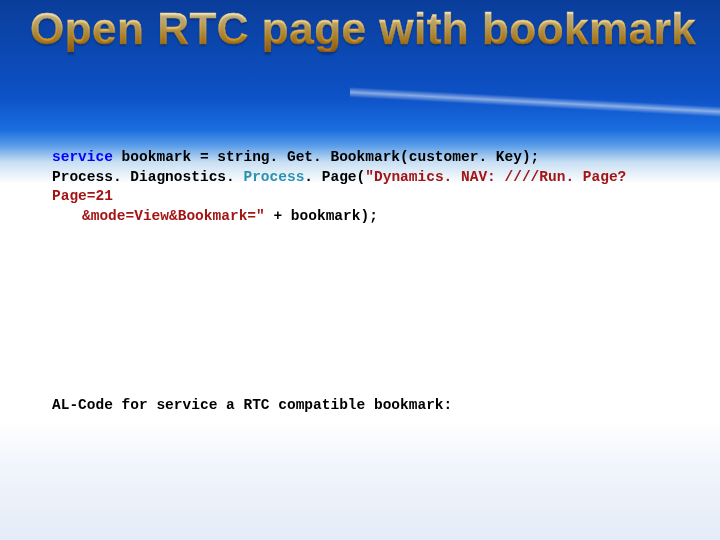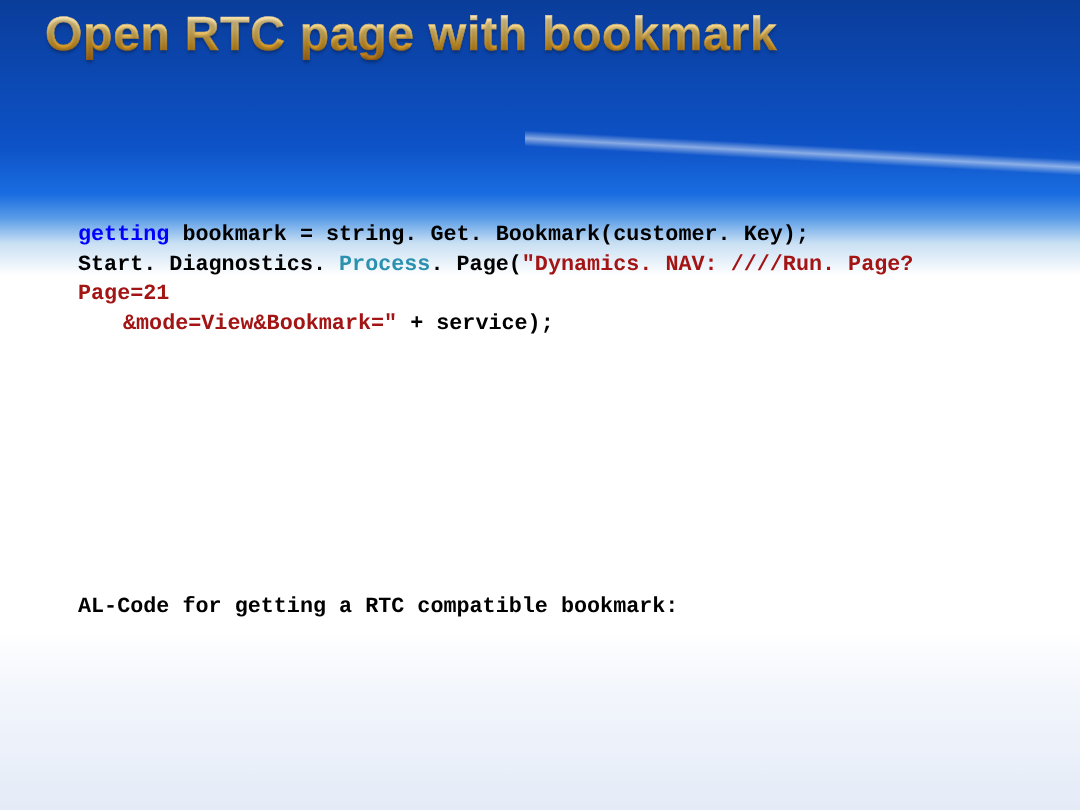--- a/index.html
+++ b/index.html
@@ -25,21 +25,21 @@
       #ffffff 78%,
       #f3f6fc 85%,
       #e4ebf7 100%
     );
   }
   .title {
     position: absolute;
     top: 6px;
     left: 30px;
     right: 20px;
-    font-size: 32px;
+    font-size: 44px;
     line-height: 1.05;
     font-weight: 700;
     letter-spacing: 0.5px;
     background: linear-gradient(to bottom, #fff5d5 0%, #f7d37a 40%, #dca02a 72%, #b7741a 100%);
     -webkit-background-clip: text;
     background-clip: text;
     color: transparent;
     -webkit-text-stroke: 0.4px rgba(80,40,0,0.15);
     text-shadow: 0 2px 2px rgba(0,0,0,0.25);
   }
@@ -76,29 +76,29 @@
 </style>
 </head>
 <body>
 
 <div class="slide">
   <div class="title">Open RTC page with bookmark</div>
   <div class="sweep"></div>
 
   <div class="body">
     <div>
-      <span class="kw">getting</span><span> bookmark = string. Get. Bookmark(customer. Key);</span>
+      <span class="kw">service</span><span> bookmark = string. Get. Bookmark(customer. Key);</span>
     </div>
     <div>
-      <span>Start. Diagnostics. </span><span class="type">Process</span><span>. Page(</span><span class="str">"Dynamics. NAV: ////Run. Page? Page=21</span>
+      <span>Process. Diagnostics. </span><span class="type">Process</span><span>. Page(</span><span class="str">"Dynamics. NAV: ////Run. Page? Page=21</span>
     </div>
     <div>
-      <span class="indent"><span class="str">&amp;mode=View&amp;Bookmark="</span><span> + service);</span></span>
+      <span class="indent"><span class="str">&amp;mode=View&amp;Bookmark="</span><span> + bookmark);</span></span>
     </div>
 
     <div class="gap-lg"></div>
 
-    <div>AL-Code for getting a RTC compatible bookmark:</div>
+    <div>AL-Code for service a RTC compatible bookmark:</div>
 
     <div class="gap-sm"></div>
 
   </div>
 </div>
 
 </body></html>

